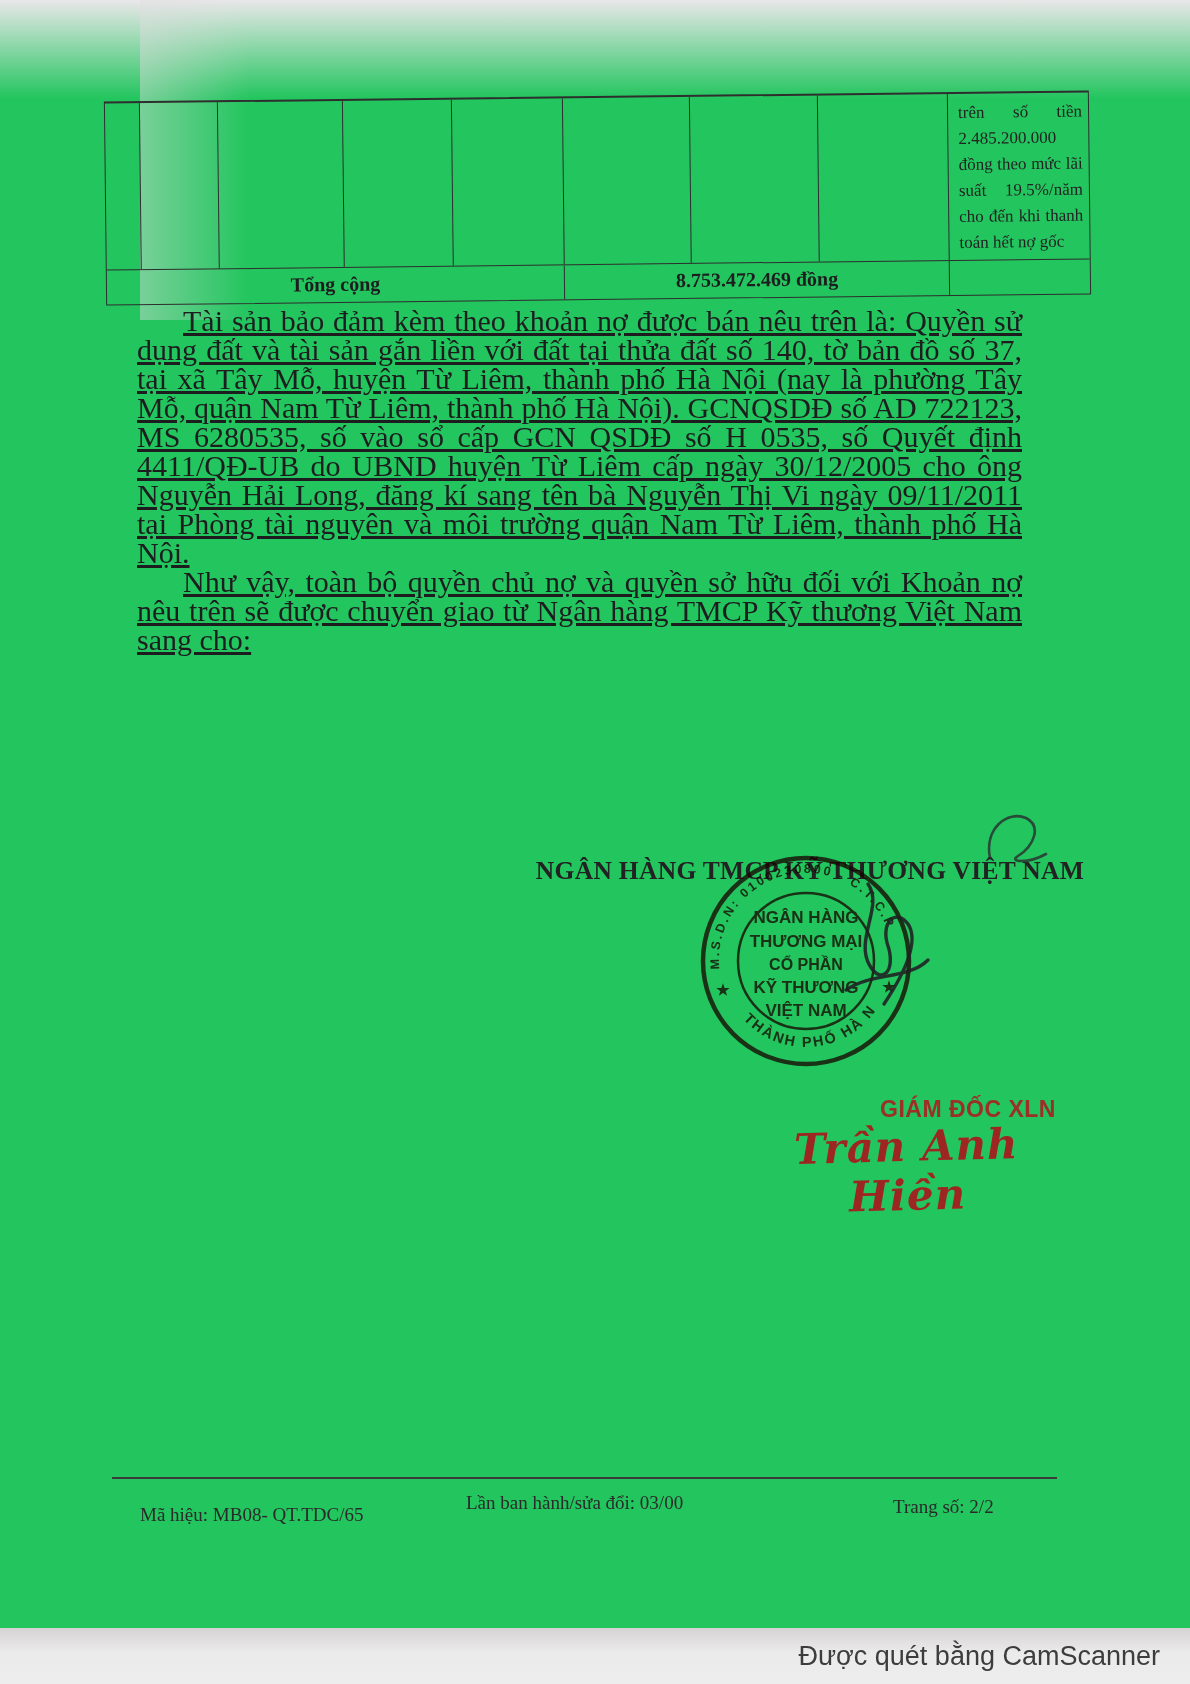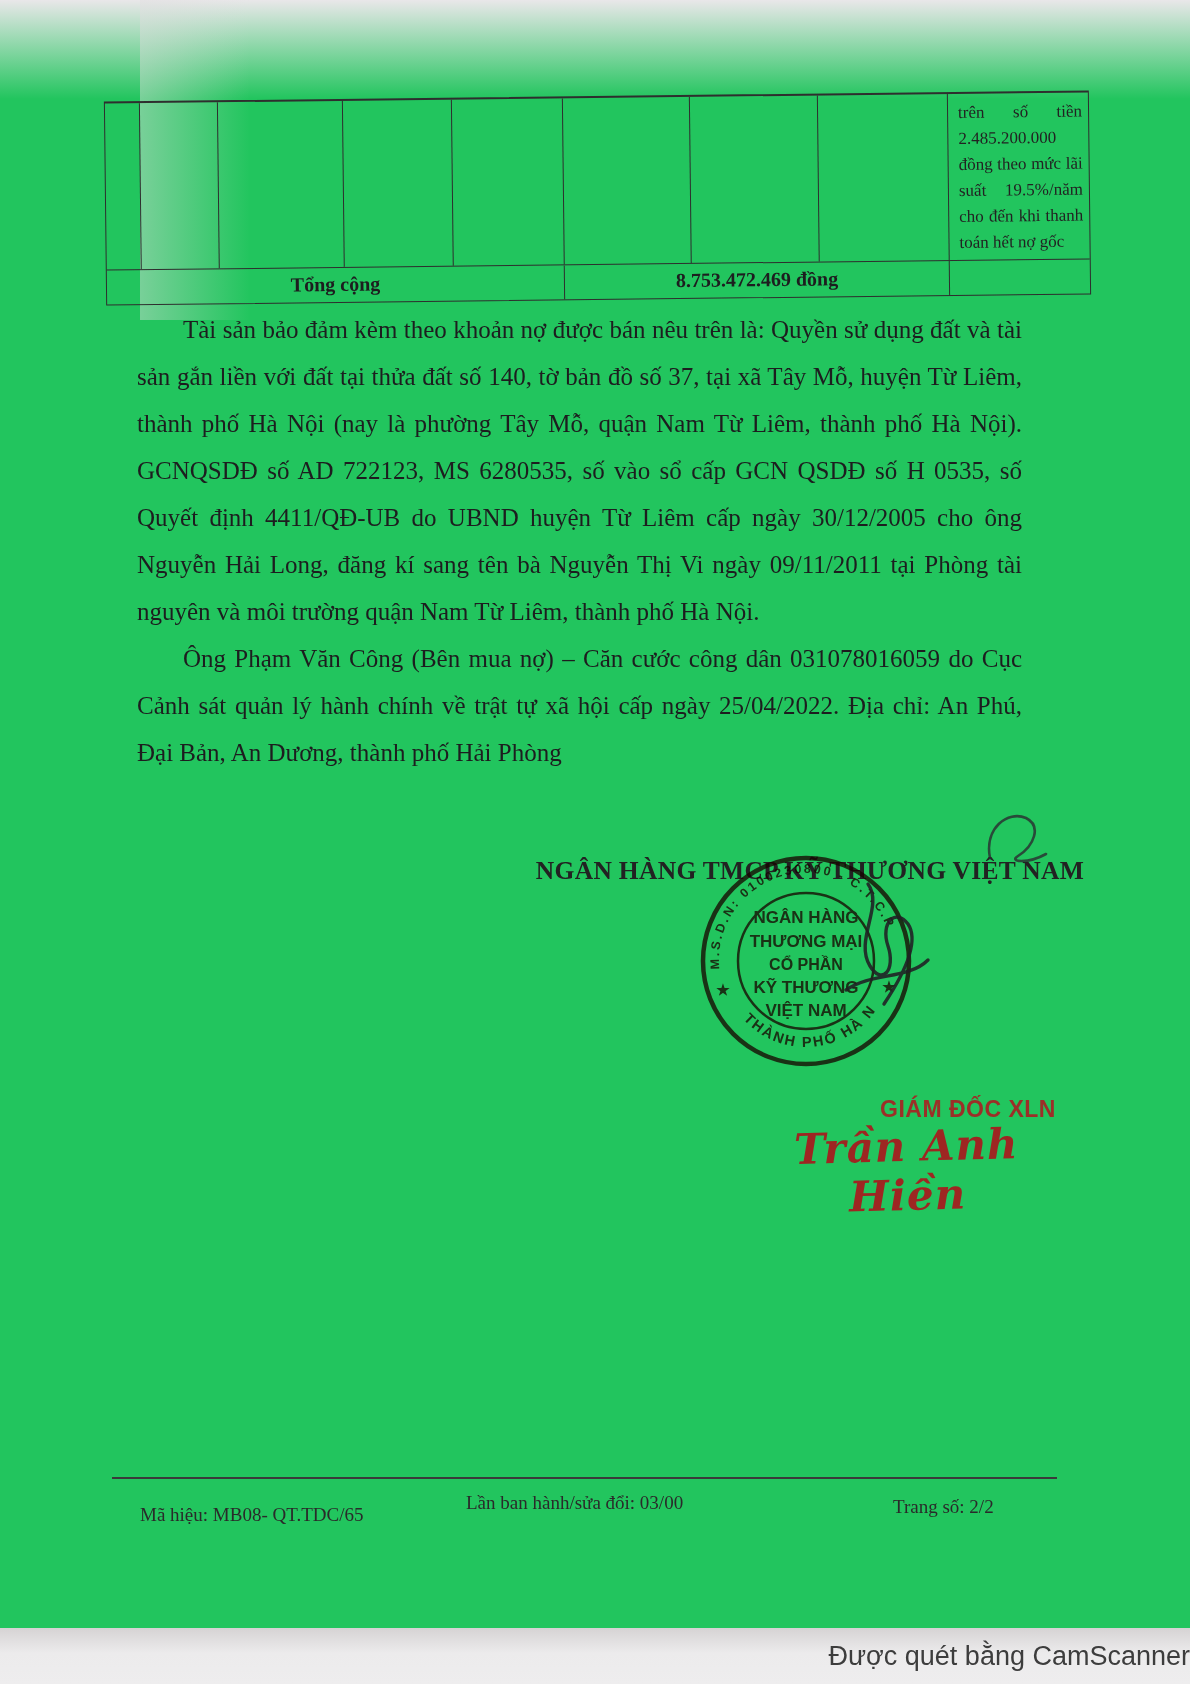--- a/index.html
+++ b/index.html
@@ -24,21 +24,21 @@
   .t-total{grid-template-columns:458px 385px 1fr;height:34px;border-top:1.8px solid #2e2e2e;}
   .cell{border-right:1.5px solid #2e2e2e;}
   .cell:last-child{border-right:none;}
   .note-cell{padding:6px 6px 0 10px;font-size:17px;line-height:26px;color:#222;}
   .nline{white-space:nowrap;}
   .jl{text-align:justify;text-align-last:justify;white-space:normal;}
   .total-label,.total-value{font-weight:bold;font-size:20px;text-align:center;line-height:32px;}
 
   
   .body-text{position:absolute;left:137px;top:306px;width:885px;
-    font-size:25px;line-height:47px;text-align:justify;}
+    font-size:30px;line-height:29px;text-align:justify;text-decoration:underline;}
   .body-text p{margin:0;text-indent:46px;}
 
   
   .org-heading{position:absolute;left:530px;top:856px;width:560px;text-align:center;
     font-weight:bold;font-size:25.5px;letter-spacing:.3px;color:#222;}
   .stamp-svg{position:absolute;left:698px;top:853px;width:216px;height:216px;
     mix-blend-mode:multiply;opacity:.94;}
   .sig-svg{position:absolute;left:838px;top:878px;width:96px;height:136px;}
   .penmark-svg{position:absolute;left:982px;top:806px;width:72px;height:64px;}
   .signer-title{position:absolute;left:880px;top:1096px;width:220px;
@@ -50,21 +50,21 @@
 
   
   .footer-line{position:absolute;left:112px;top:1477px;width:945px;height:2px;background:#3a3a3a;}
   .footer-code{position:absolute;left:140px;top:1488px;font-size:19px;color:#2a2a2a;margin-top:16px;}
   .footer-revision{position:absolute;left:466px;top:1492px;font-size:19px;color:#2a2a2a;}
   .footer-page{position:absolute;left:893px;top:1496px;font-size:19px;color:#2a2a2a;}
 
   
   .scanner-bar{position:absolute;left:0;bottom:0;width:1190px;height:56px;
     background:linear-gradient(180deg,#d6d3d4 0%, #ecebec 45%, #eeedee 100%);
-    display:flex;align-items:center;justify-content:flex-end;box-sizing:border-box;}
+    display:flex;align-items:center;justify-content:flex-end;padding-right:30px;box-sizing:border-box;}
   .scanner-bar span{font-family:"Liberation Sans", sans-serif;font-size:27px;color:#3d3d3d;font-weight:500;}
 </style>
 </head>
 <body>
 
 <div class="page">
 
   <div class="scan-shade-top"></div>
   <div class="scan-shade-left"></div>
 
@@ -89,21 +89,21 @@
     </div>
     <div class="t-row t-total">
       <div class="cell total-label">Tổng cộng</div>
       <div class="cell total-value">8.753.472.469 đồng</div>
       <div class="cell"></div>
     </div>
   </div>
 
   <div class="body-text">
     <p>Tài sản bảo đảm kèm theo khoản nợ được bán nêu trên là: Quyền sử dụng đất và tài sản gắn liền với đất tại thửa đất số 140, tờ bản đồ số 37, tại xã Tây Mỗ, huyện Từ Liêm, thành phố Hà Nội (nay là phường Tây Mỗ, quận Nam Từ Liêm, thành phố Hà Nội). GCNQSDĐ số AD 722123, MS 6280535, số vào sổ cấp GCN QSDĐ số H 0535, số Quyết định 4411/QĐ-UB do UBND huyện Từ Liêm cấp ngày 30/12/2005 cho ông Nguyễn Hải Long, đăng kí sang tên bà Nguyễn Thị Vi ngày 09/11/2011 tại Phòng tài nguyên và môi trường quận Nam Từ Liêm, thành phố Hà Nội.</p>
-    <p>Ông Phạm Văn Công (Bên mua nợ) – Căn cước công dân 031078016059 do Cục Cảnh sát quản lý hành chính về trật tự xã hội cấp ngày 25/04/2022. Địa chỉ: An Phú, Đại Bản, An Dương, thành phố Hải Phòng</p>
+    <p>Như vậy, toàn bộ quyền chủ nợ và quyền sở hữu đối với Khoản nợ nêu trên sẽ được chuyển giao từ Ngân hàng TMCP Kỹ thương Việt Nam sang cho:</p>
   </div>
 
   <div class="org-heading">NGÂN HÀNG TMCP KỸ THƯƠNG VIỆT NAM</div>
 
   <svg class="stamp-svg" viewBox="0 0 216 216">
     <g fill="none" stroke="#b5342c">
       <circle cx="108" cy="108" r="103" stroke-width="4.5"></circle>
       <circle cx="108" cy="108" r="68" stroke-width="2.5"></circle>
     </g>
     <defs>

